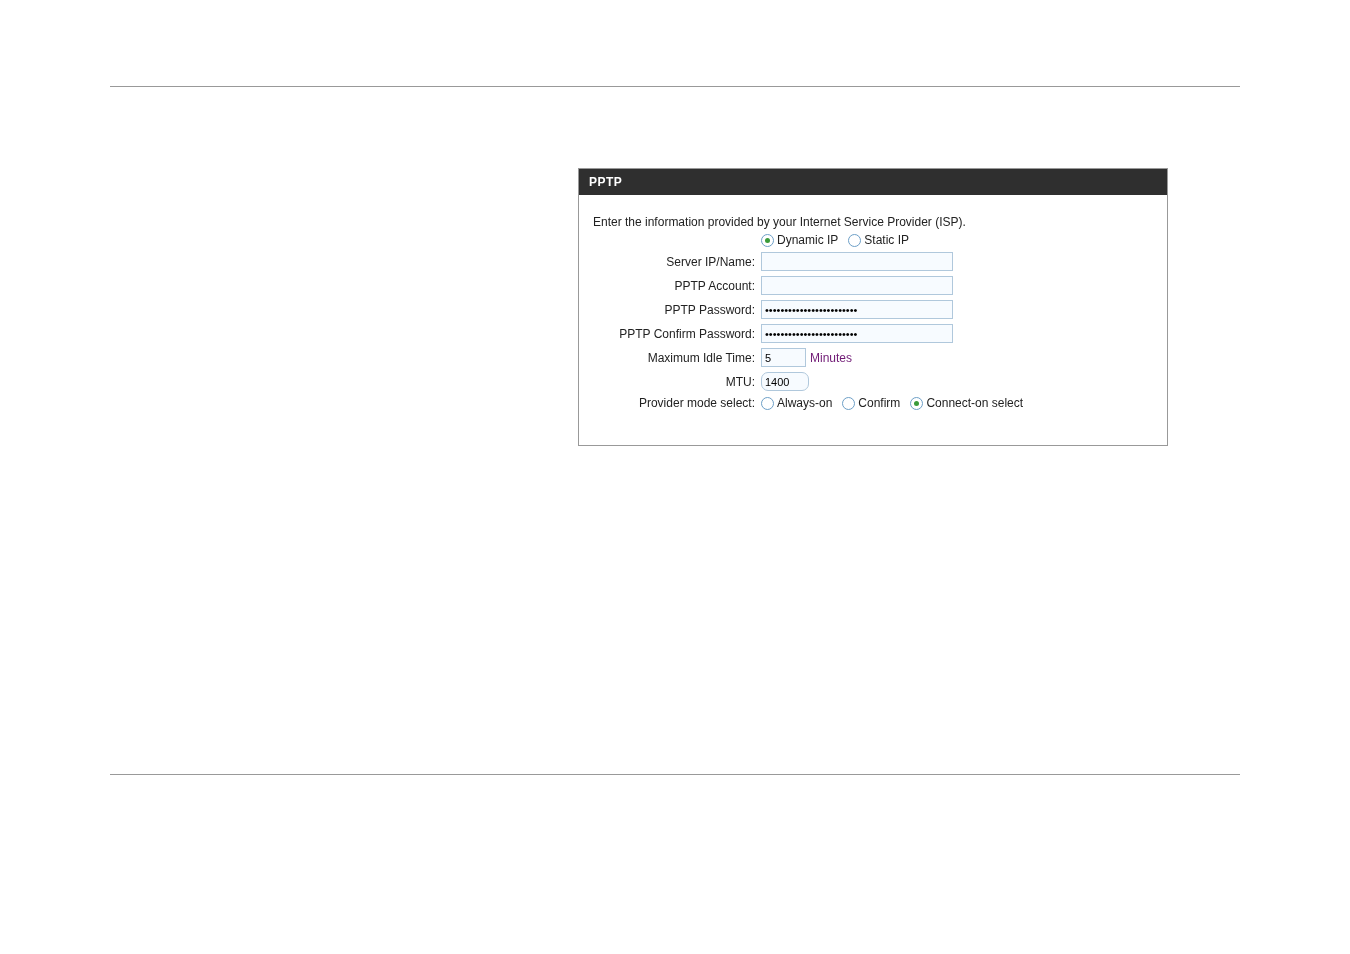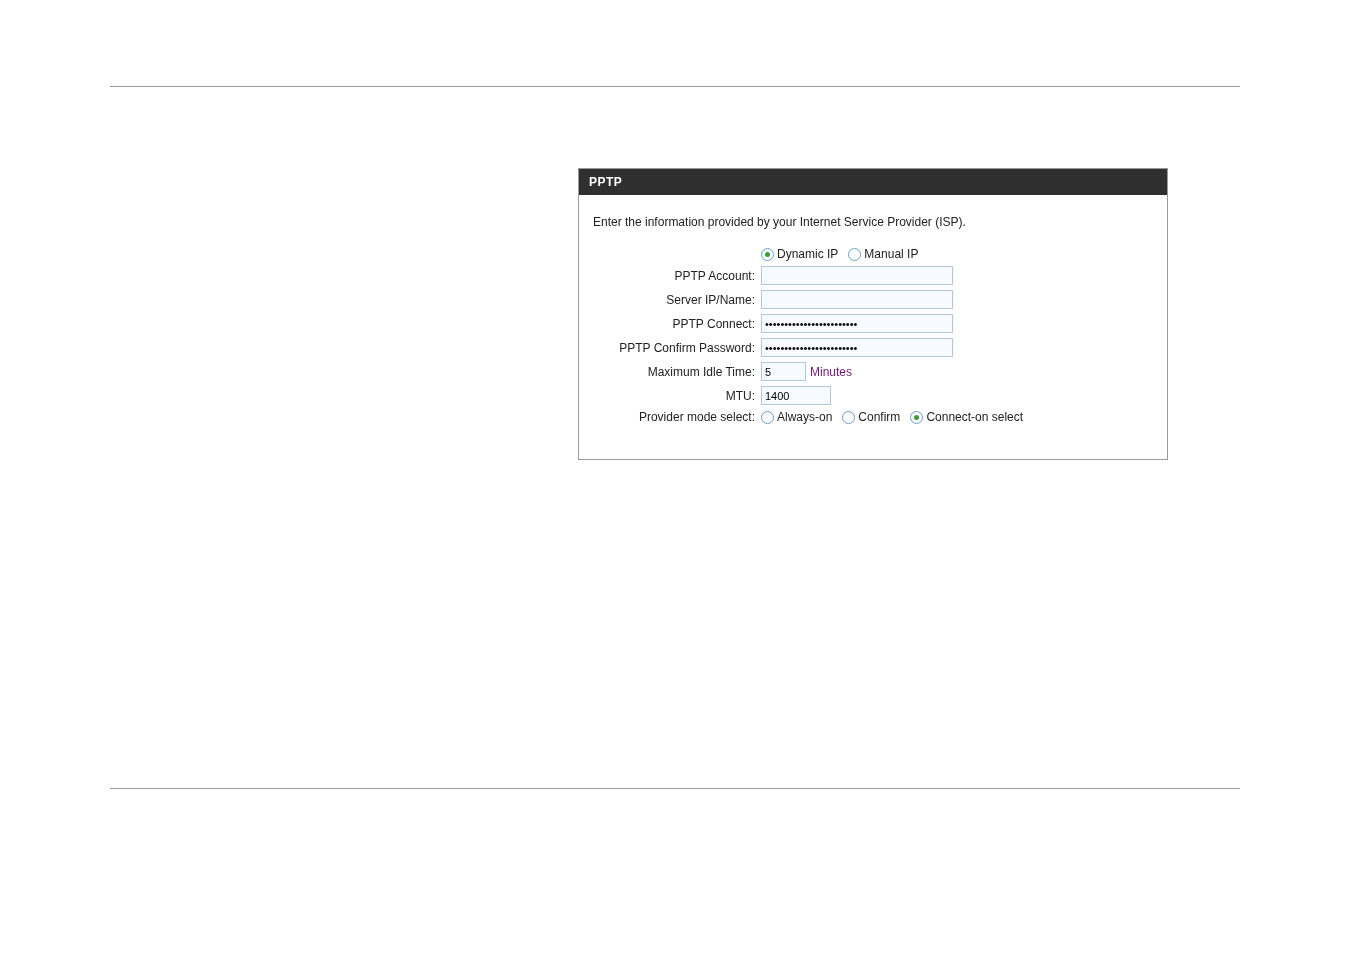--- a/index.html
+++ b/index.html
@@ -35,21 +35,21 @@
       color: #ffffff;
       font-weight: bold;
       padding: 6px 10px;
       font-size: 12px;
       letter-spacing: 0.5px;
     }
     .panel-body {
       padding: 20px 14px 30px 14px;
     }
     .intro {
-      margin-bottom: 18px;
+      margin-bottom: 4px;
       color: #222;
     }
     .row {
       display: flex;
       align-items: center;
       margin-bottom: 5px;
     }
     .label-col {
       width: 168px;
       text-align: right;
@@ -67,21 +67,22 @@
       height: 19px;
       padding: 1px 3px;
       font-family: Verdana, Geneva, sans-serif;
       font-size: 11px;
       width: 192px;
     }
     .text-input.narrow {
       width: 45px;
     }
     .text-input.medium {
-      width: 70px;
+      width: 48px;
+      border-radius: 7px;
     }
     .radio {
       appearance: none;
       -webkit-appearance: none;
       width: 13px;
       height: 13px;
       border: 1px solid #6d9fc7;
       border-radius: 50%;
       margin-right: 3px;
       vertical-align: middle;
@@ -120,40 +121,40 @@
   <div class="panel-header">PPTP</div>
   <div class="panel-body">
     <div class="intro">Enter the information provided by your Internet Service Provider (ISP).</div>
 
     <div class="row ip-mode-row">
       <div class="label-col"></div>
       <div class="input-col">
         <span class="radio checked"></span>
         <span class="radio-label">Dynamic IP</span>
         <span class="radio"></span>
-        <span class="radio-label">Manual IP</span>
+        <span class="radio-label">Static IP</span>
+      </div>
+    </div>
+
+    <div class="row">
+      <div class="label-col">Server IP/Name:</div>
+      <div class="input-col">
+        <input type="text" class="text-input" value="" style="">
       </div>
     </div>
 
     <div class="row">
       <div class="label-col">PPTP Account:</div>
       <div class="input-col">
         <input type="text" class="text-input" value="" style="">
       </div>
     </div>
 
     <div class="row">
-      <div class="label-col">Server IP/Name:</div>
-      <div class="input-col">
-        <input type="text" class="text-input" value="" style="">
-      </div>
-    </div>
-
-    <div class="row">
-      <div class="label-col">PPTP Connect:</div>
+      <div class="label-col">PPTP Password:</div>
       <div class="input-col">
         <input type="text" class="text-input" value="••••••••••••••••••••••••" style="">
       </div>
     </div>
 
     <div class="row">
       <div class="label-col">PPTP Confirm Password:</div>
       <div class="input-col">
         <input type="text" class="text-input" value="••••••••••••••••••••••••" style="">
       </div>

